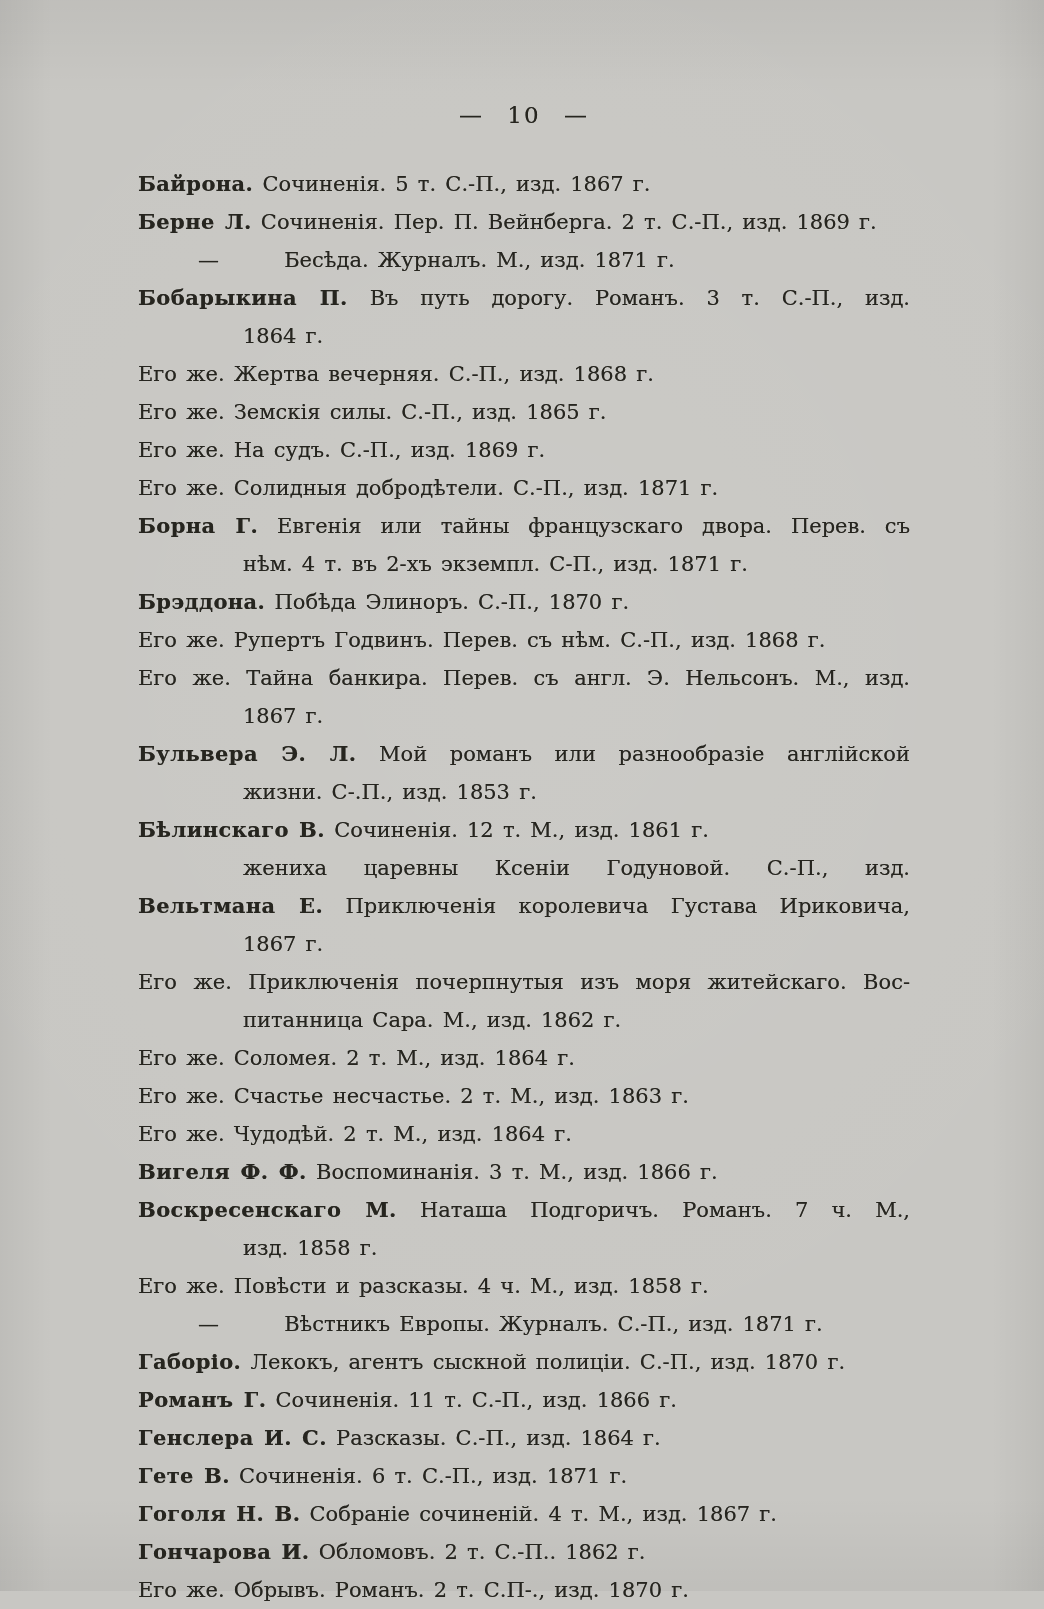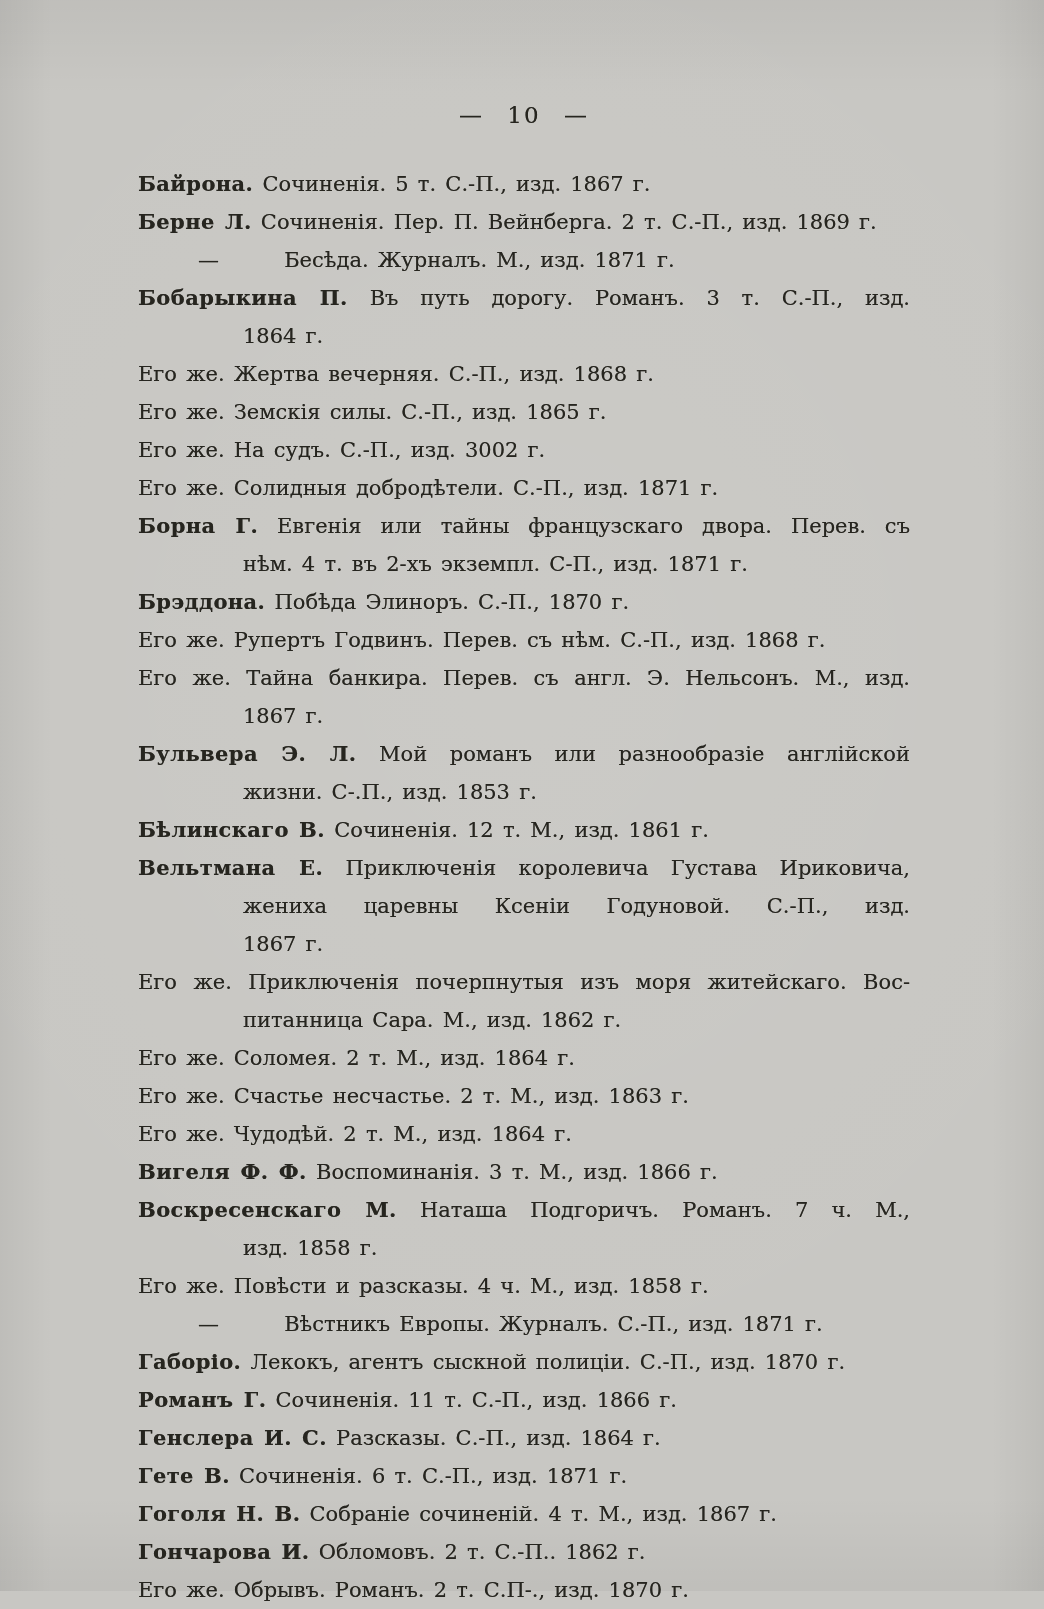--- a/index.html
+++ b/index.html
@@ -94,21 +94,21 @@
         <div class="line fill"><span class="lead author">Бобарыкина П.</span> <span>Въ путь дорогу. Романъ. 3 т. С.-П., изд.</span></div>
         <div class="line cont">1864 г.</div>
       </div>
       <div class="entry">
         <div class="line"><span class="lead same">Его же.</span> <span>Жертва вечерняя. С.-П., изд. 1868 г.</span></div>
       </div>
       <div class="entry">
         <div class="line"><span class="lead same">Его же.</span> <span>Земскія силы. С.-П., изд. 1865 г.</span></div>
       </div>
       <div class="entry">
-        <div class="line"><span class="lead same">Его же.</span> <span>На судъ. С.-П., изд. 3002 г.</span></div>
+        <div class="line"><span class="lead same">Его же.</span> <span>На судъ. С.-П., изд. 1869 г.</span></div>
       </div>
       <div class="entry">
         <div class="line"><span class="lead same">Его же.</span> <span>Солидныя добродѣтели. С.-П., изд. 1871 г.</span></div>
       </div>
       <div class="entry">
         <div class="line fill"><span class="lead author">Борна Г.</span> <span>Евгенія или тайны французскаго двора. Перев. съ</span></div>
         <div class="line cont">нѣм. 4 т. въ 2-хъ экземпл. С-П., изд. 1871 г.</div>
       </div>
       <div class="entry">
         <div class="line"><span class="lead author">Брэддона.</span> <span>Побѣда Элиноръ. С.-П., 1870 г.</span></div>
@@ -121,22 +121,22 @@
         <div class="line cont">1867 г.</div>
       </div>
       <div class="entry">
         <div class="line fill"><span class="lead author">Бульвера Э. Л.</span> <span>Мой романъ или разнообразіе англійской</span></div>
         <div class="line cont">жизни. С-.П., изд. 1853 г.</div>
       </div>
       <div class="entry">
         <div class="line"><span class="lead author">Бѣлинскаго В.</span> <span>Сочиненія. 12 т. М., изд. 1861 г.</span></div>
       </div>
       <div class="entry">
+        <div class="line cont fill">жениха царевны Ксеніи Годуновой. С.-П., изд.</div>
         <div class="line fill"><span class="lead author">Вельтмана Е.</span> <span>Приключенія королевича Густава Ириковича,</span></div>
-        <div class="line cont fill">жениха царевны Ксеніи Годуновой. С.-П., изд.</div>
         <div class="line cont">1867 г.</div>
       </div>
       <div class="entry">
         <div class="line fill"><span class="lead same">Его же.</span> <span>Приключенія почерпнутыя изъ моря житейскаго. Вос-</span></div>
         <div class="line cont">питанница Сара. М., изд. 1862 г.</div>
       </div>
       <div class="entry">
         <div class="line"><span class="lead same">Его же.</span> <span>Соломея. 2 т. М., изд. 1864 г.</span></div>
       </div>
       <div class="entry">

